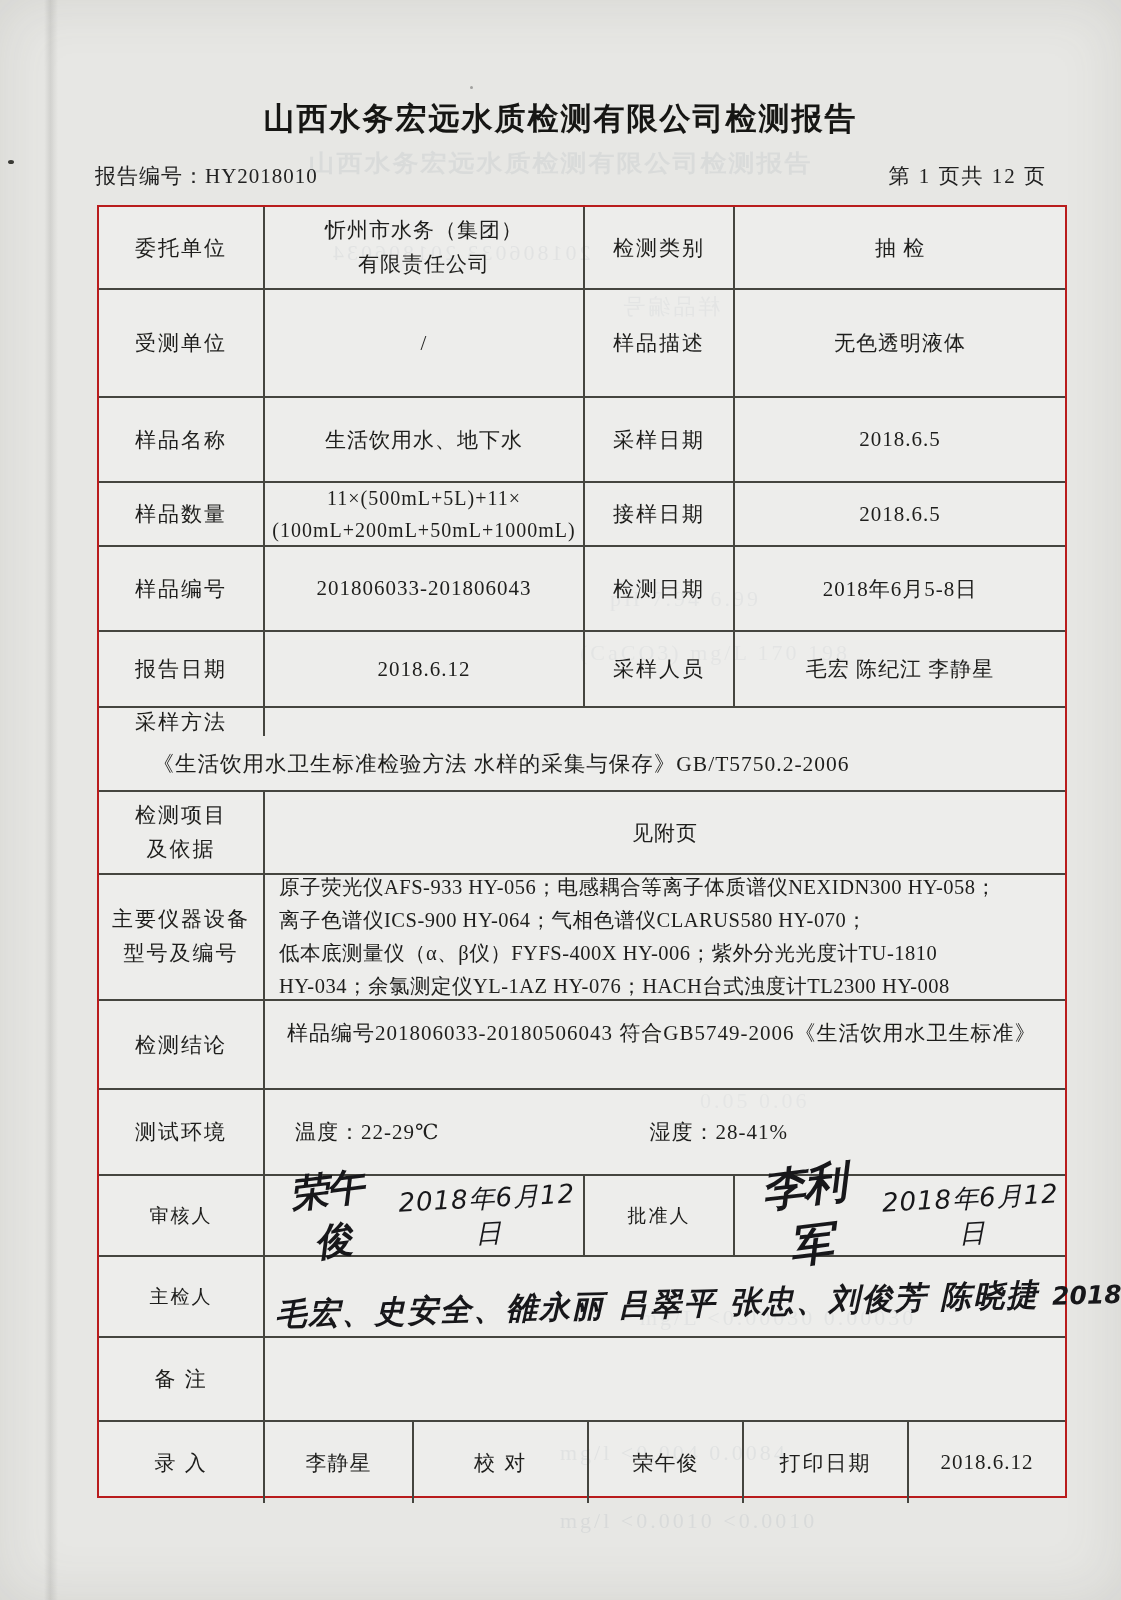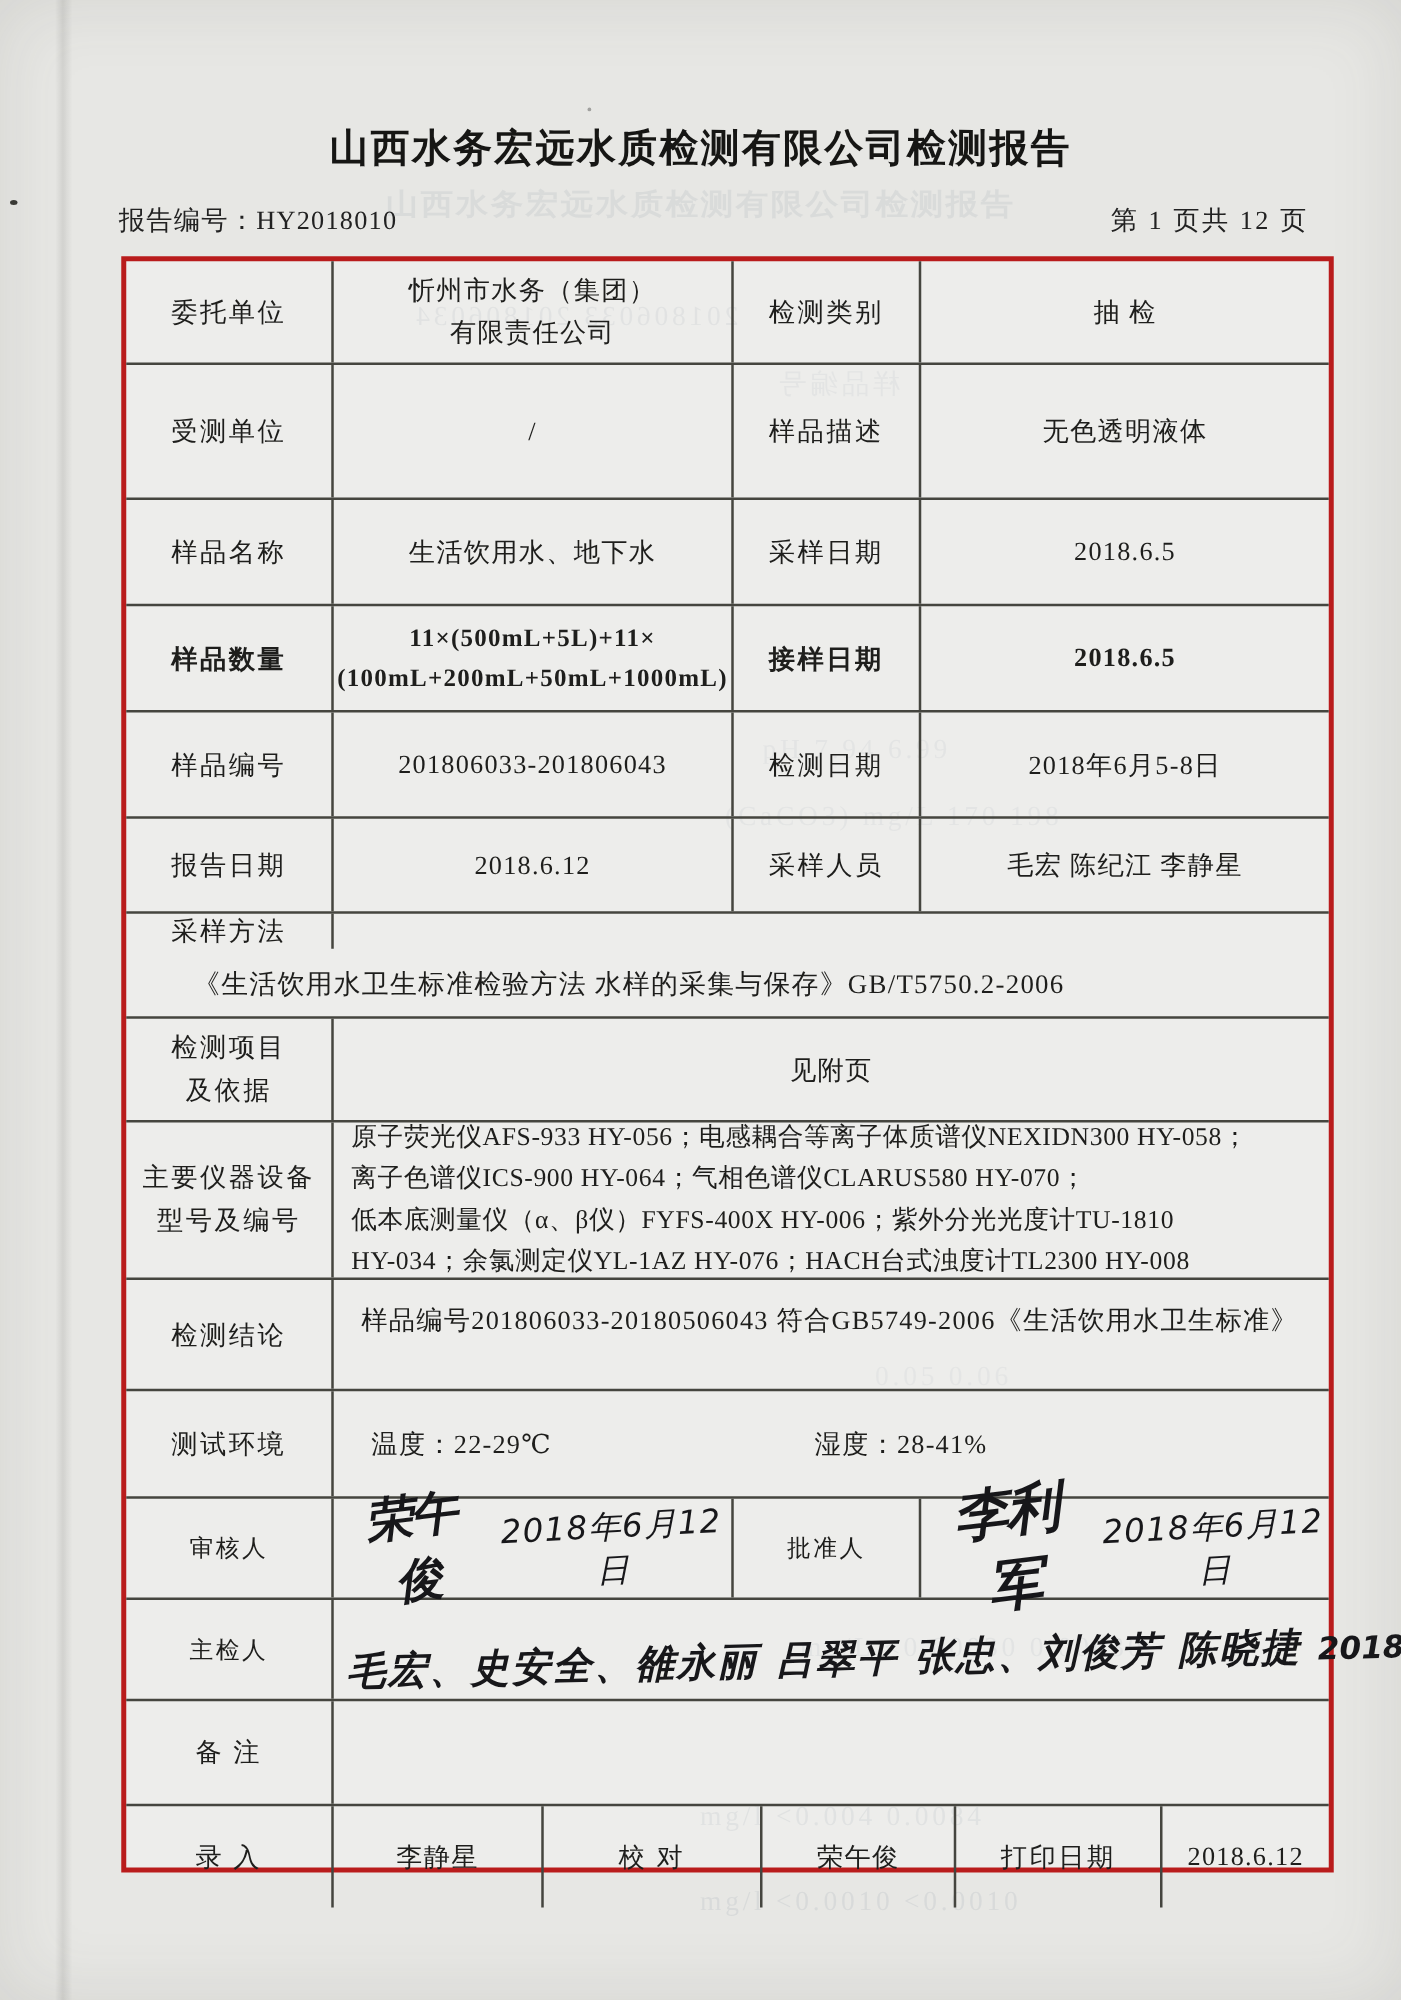--- a/index.html
+++ b/index.html
@@ -33,21 +33,21 @@
   }
   .report-no{
     position:absolute;left:95px;top:162px;font-size:21px;letter-spacing:1px;color:#222;
   }
   .page-indicator{
     position:absolute;right:74px;top:162px;font-size:21px;letter-spacing:2px;color:#222;
   }
 
   .tbl{
     position:absolute;left:97px;top:205px;width:970px;height:1293px;
-    border:4px solid #b91c1c;box-sizing:border-box;background:rgba(255,255,255,.25);
+    border:2px solid #b91c1c;box-sizing:border-box;background:rgba(255,255,255,.25);
   }
   .row{display:flex;box-sizing:border-box;border-bottom:2px solid #45453f;position:relative;}
   .row:last-child{border-bottom:none;}
   .cell{
     box-sizing:border-box;border-right:2px solid #45453f;
     display:flex;align-items:center;justify-content:center;text-align:center;
     font-size:21px;letter-spacing:1px;position:relative;overflow:visible;
   }
   .cell:last-child{border-right:none;}
   .pre{white-space:pre-line;line-height:1.6;}
@@ -122,21 +122,21 @@
     <div class="cell w-val2">无色透明液体</div>
   </div>
 
   <div class="row" style="height:85px;">
     <div class="cell w-label label">样品名称</div>
     <div class="cell w-val">生活饮用水、地下水</div>
     <div class="cell w-label2 label">采样日期</div>
     <div class="cell w-val2">2018.6.5</div>
   </div>
 
-  <div class="row" style="height:85px;font-weight:bold;">
+  <div class="row" style="height:64px;">
     <div class="cell w-label label">样品数量</div>
     <div class="cell w-val pre" style="font-size:20px;">11×(500mL+5L)+11×
 (100mL+200mL+50mL+1000mL)</div>
     <div class="cell w-label2 label">接样日期</div>
     <div class="cell w-val2">2018.6.5</div>
   </div>
 
   <div class="row" style="height:85px;">
     <div class="cell w-label label">样品编号</div>
     <div class="cell w-val">201806033-201806043</div>
@@ -207,21 +207,21 @@
     </div>
   </div>
 
   <div class="row" style="height:84px;">
     <div class="cell w-label label">备  注</div>
     <div class="cell w-full"></div>
   </div>
 
   <div class="row" style="height:81px;">
     <div class="cell label" style="width:166px;">录  入</div>
-    <div class="cell" style="width:168px;">李静星</div>
+    <div class="cell" style="width:149px;">李静星</div>
     <div class="cell label" style="width:175px;">校  对</div>
     <div class="cell" style="width:155px;">荣午俊</div>
     <div class="cell label" style="width:165px;">打印日期</div>
     <div class="cell" style="flex:1;">2018.6.12</div>
   </div>
 
 </div>
 
 <div class="vignette"></div>
 

